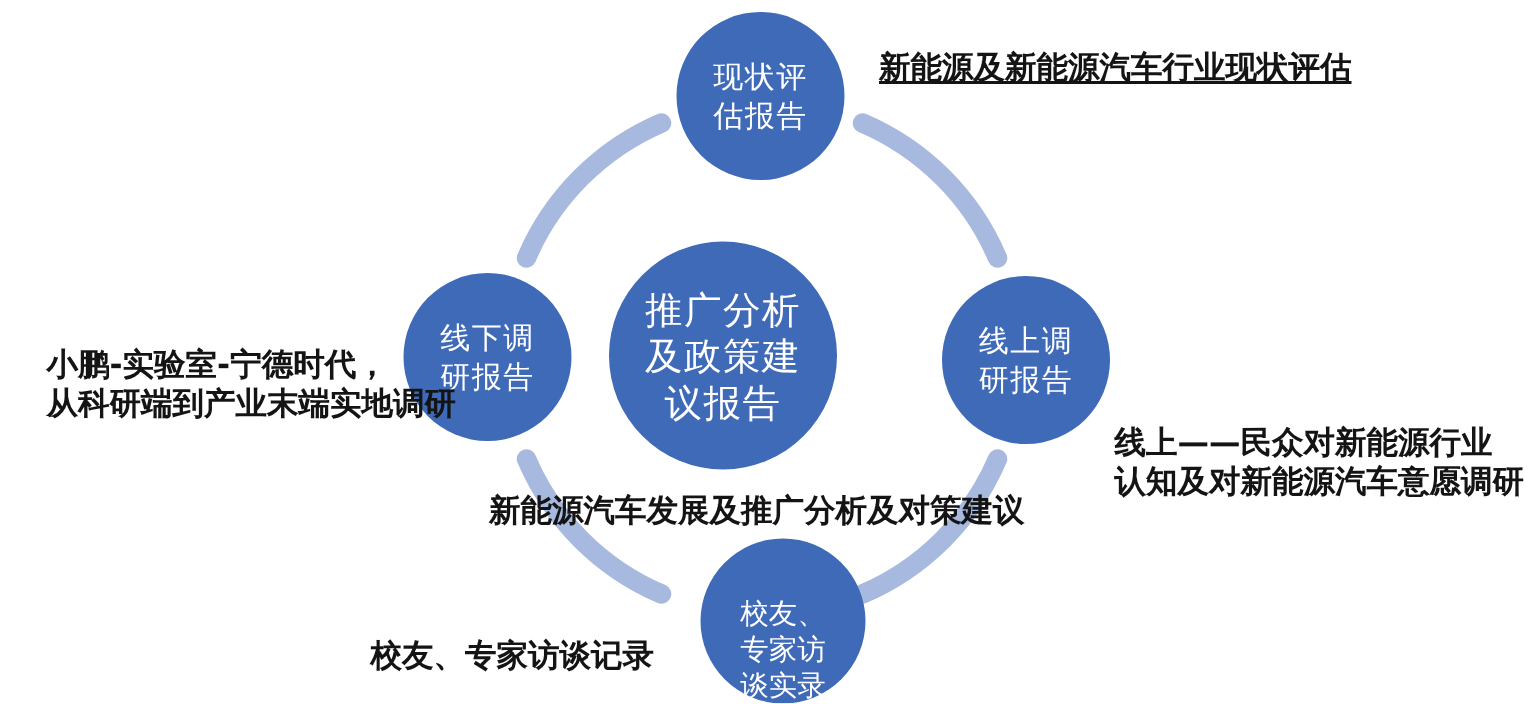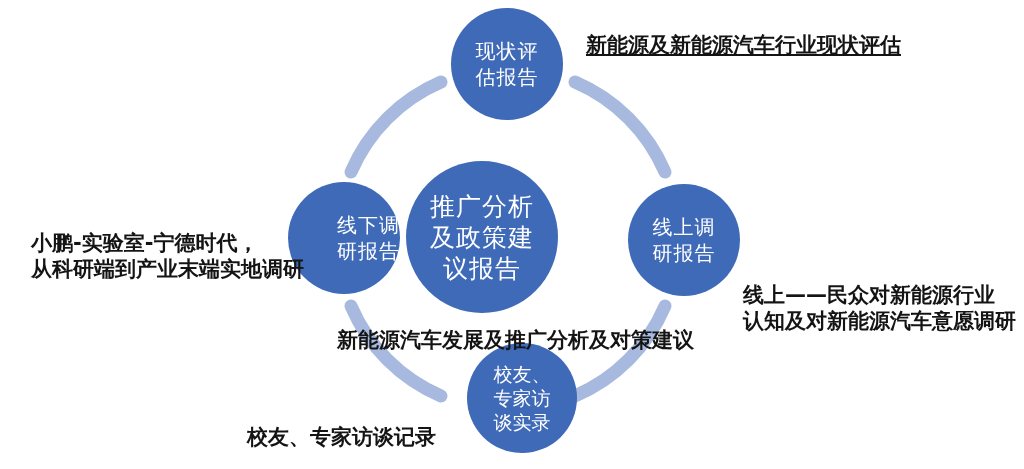--- a/index.html
+++ b/index.html
@@ -62,35 +62,35 @@
     </div>
   </div>
 
   <div class="node sat" style="left:451px; top:8px;">
     <div class="label">
       <div>现状评</div>
       <div>估报告</div>
     </div>
   </div>
 
-  <div class="node sat" style="left:288px; top:182px;text-align:right;">
+  <div class="node sat" style="left:269px; top:182px;">
     <div class="label">
       <div>线下调</div>
       <div>研报告</div>
     </div>
   </div>
 
   <div class="node sat" style="left:628px; top:184px;">
     <div class="label">
       <div>线上调</div>
       <div>研报告</div>
     </div>
   </div>
 
-  <div class="node sat-bottom node" style="left:467px; top:343px;">
+  <div class="node sat-bottom node" style="left:467px; top:359px;align-items:flex-end;">
     <div class="label">
       <div>校友、</div>
       <div>专家访</div>
       <div>谈实录</div>
     </div>
   </div>
 
   <div class="ann" style="left:586px; top:32px;text-decoration:underline;">
     <div>新能源及新能源汽车行业现状评估</div>
   </div>
@@ -98,21 +98,21 @@
   <div class="ann" style="left:4px; top:230px;margin-left:27px;">
     <div>小鹏-实验室-宁德时代，</div>
     <div>从科研端到产业末端实地调研</div>
   </div>
 
   <div class="ann" style="right:8px; top:282px; text-align:left;">
     <div>线上——民众对新能源行业</div>
     <div>认知及对新能源汽车意愿调研</div>
   </div>
 
-  <div class="ann" style="left:326px; top:327px; width:368px; text-align:right;">
+  <div class="ann" style="left:326px; top:327px; width:368px; text-align:left;">
     <div>新能源汽车发展及推广分析及对策建议</div>
   </div>
 
   <div class="ann" style="left:247px; top:424px;">
     <div>校友、专家访谈记录</div>
   </div>
 
 </div>
 
 </body></html>

